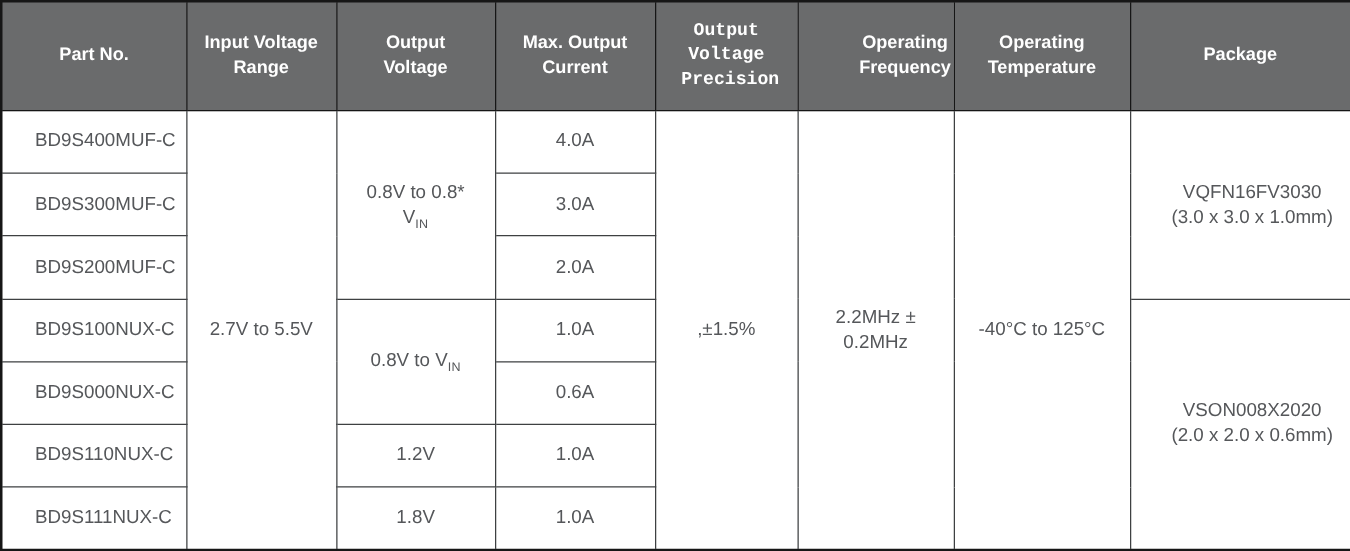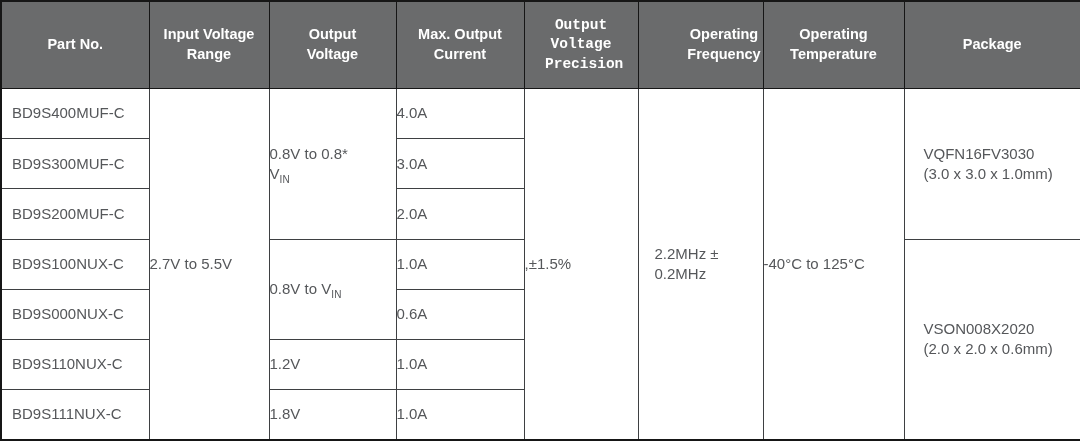--- a/index.html
+++ b/index.html
@@ -26,25 +26,25 @@
     font-size: 14.5px;
     font-weight: bold;
     text-align: center;
     line-height: 1.35;
     border-color: #161616;
   }
   .spec-table tbody tr { height: 50px; }
   .spec-table td {
     color: #55575a;
     font-size: 15px;
-    text-align: left;
+    text-align: center;
     line-height: 1.35;
     background: #ffffff;
   }
-  td.part-cell { text-align: left; padding-left: 10px; }
+  td.part-cell { text-align: left; padding-left: 26px; }
   .hwrap { margin: 0 auto; }
   .hw-input { max-width: 96px; }
   .hw-ov    { max-width: 64px; }
   .hw-moc   { max-width: 90px; }
   .hw-ovp   { max-width: 72px; font-family: Liberation Mono, monospace; }
   .hw-freq  { max-width: 86px; margin-left: 47px; }
   .hw-temp  { max-width: 96px; }
   .freq-wrap { max-width: 92px; margin: 16px auto; }
   .pkg-line { display: block; padding-left: 19px; }
   sub.vin-sub { font-size: 10px; line-height: 0; letter-spacing: 0.2px; }

